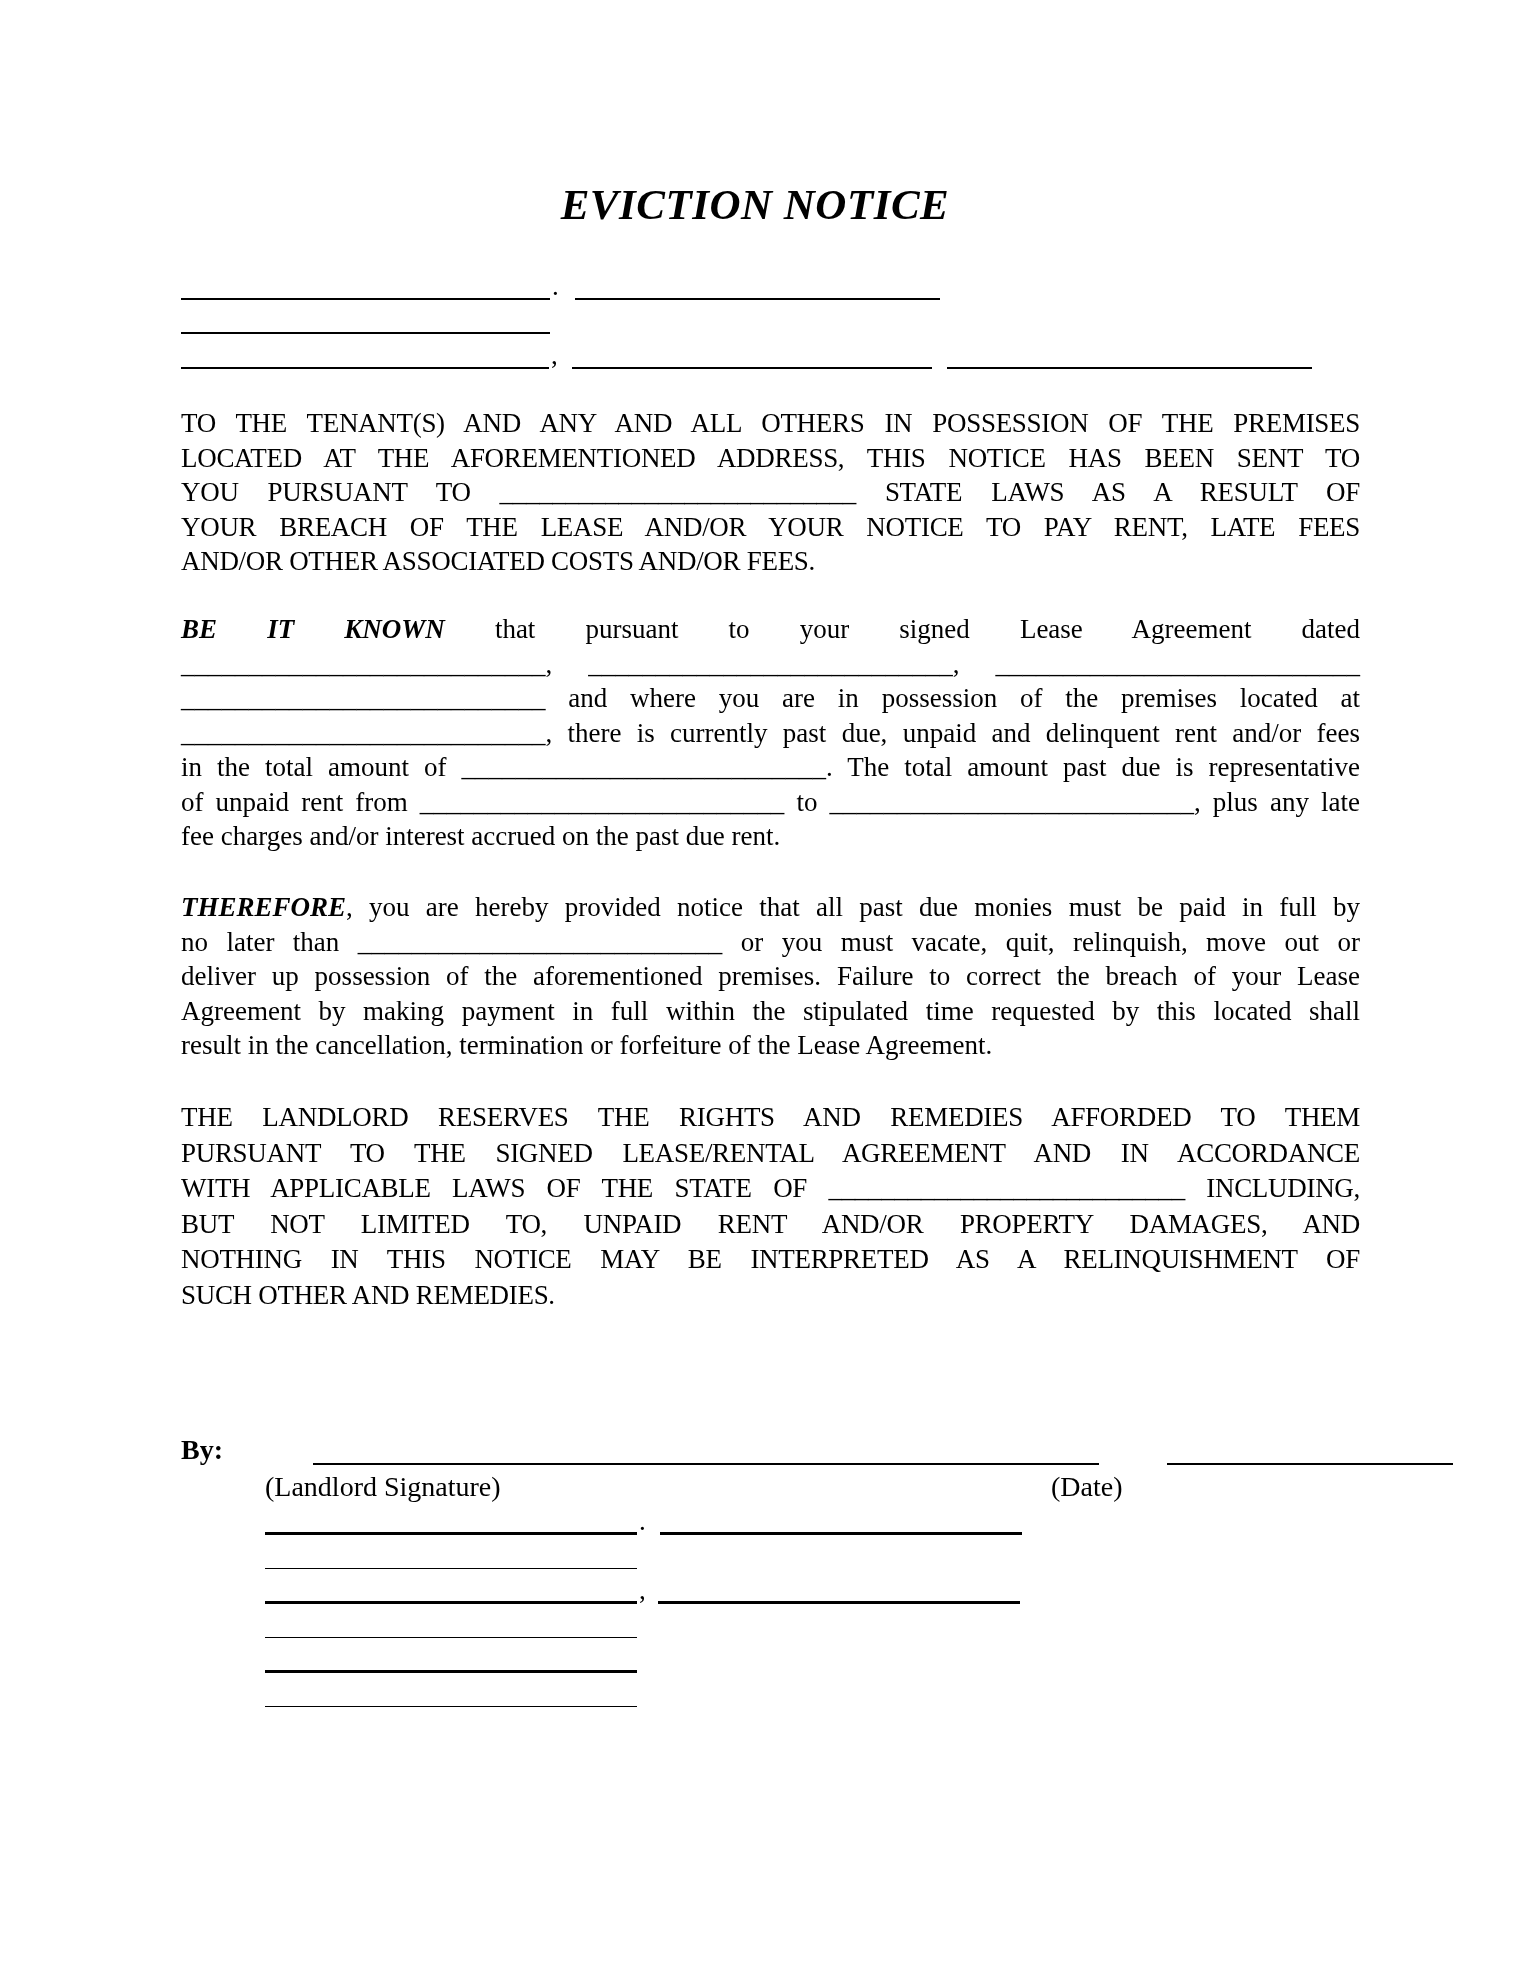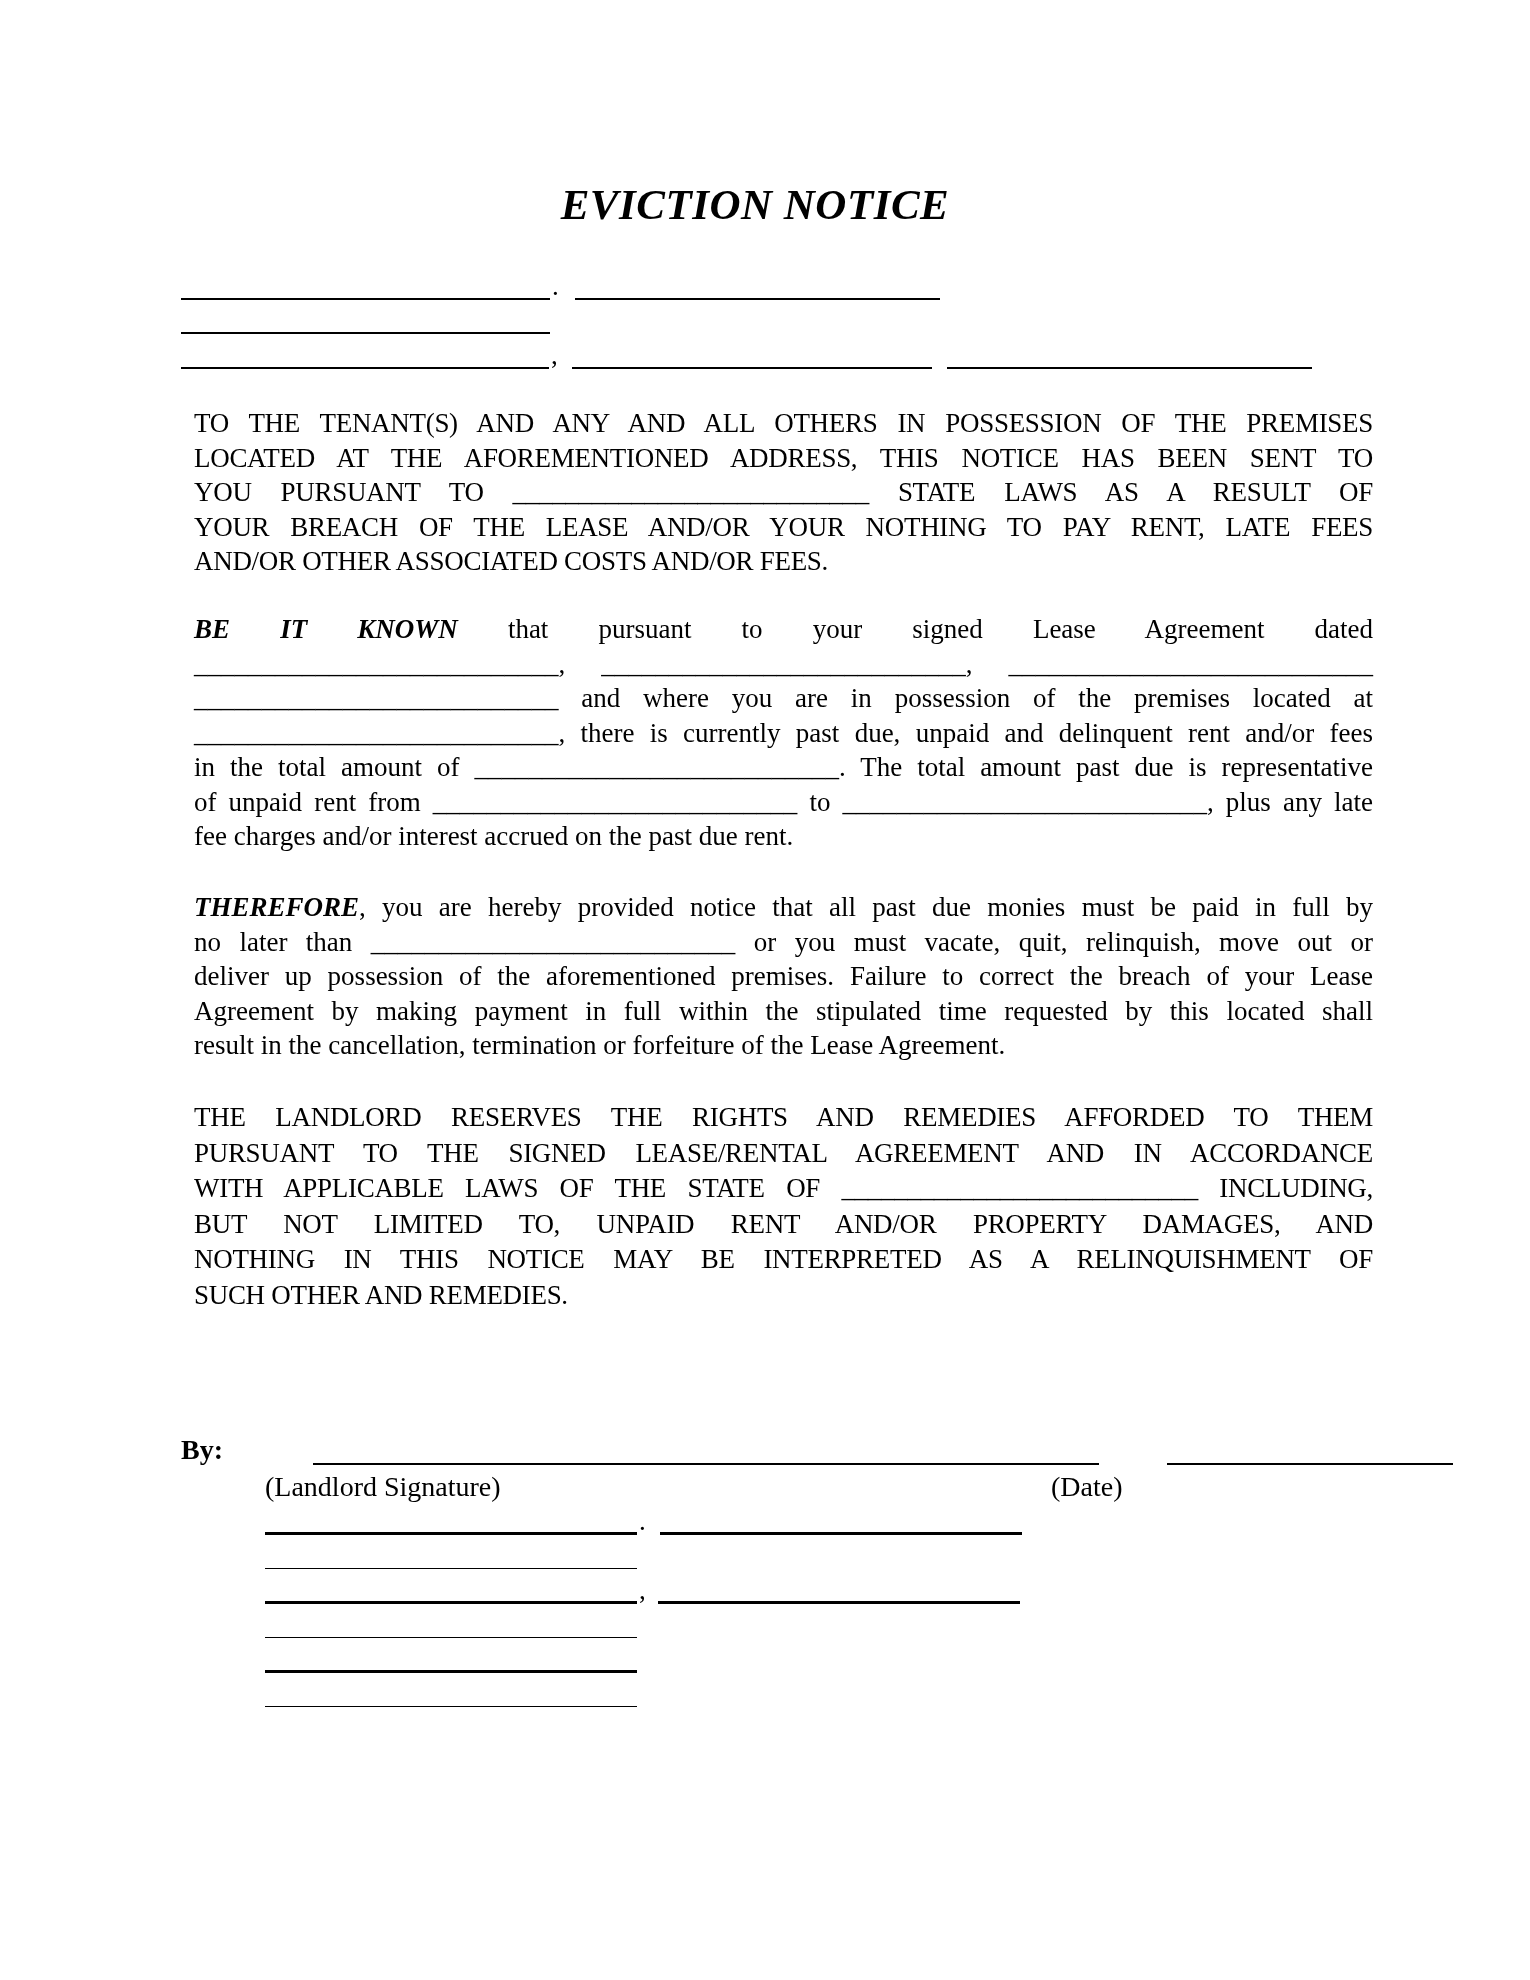--- a/index.html
+++ b/index.html
@@ -19,21 +19,21 @@
     width: 100%;
     text-align: center;
     font-size: 43px;
     font-weight: bold;
     font-style: italic;
     letter-spacing: 0.5px;
     white-space: nowrap;
   }
   .para {
     position: absolute;
-    left: 194px;
+    left: 181px;
     width: 1179px;
     font-size: 27px;
     line-height: 34.5px;
   }
   .para .line { text-align: justify; text-align-last: justify; white-space: normal; }
   .para .line.final { text-align-last: left; }
   .para.caps { letter-spacing: -0.3px; }
   .para .lead { font-weight: bold; font-style: italic; }
   .p4 { line-height: 35.5px; }
   .fill-block { position: absolute; }
@@ -72,21 +72,21 @@
       <span class="sep" style="margin-right:14px;">,</span>
       <span class="bl" style="width:360px; margin-right:15px;"></span>
       <span class="bl" style="width:365px;"></span>
     </div>
   </div>
 
   <div class="para caps" style="top:406px;">
       <div class="line">TO THE TENANT(S) AND ANY AND ALL OTHERS IN POSSESSION OF THE PREMISES</div>
       <div class="line">LOCATED AT THE AFOREMENTIONED ADDRESS, THIS NOTICE HAS BEEN SENT TO</div>
       <div class="line">YOU PURSUANT TO ___________________________ STATE LAWS AS A RESULT OF</div>
-      <div class="line">YOUR BREACH OF THE LEASE AND/OR YOUR NOTHING TO PAY RENT, LATE FEES</div>
+      <div class="line">YOUR BREACH OF THE LEASE AND/OR YOUR NOTICE TO PAY RENT, LATE FEES</div>
       <div class="line final">AND/OR OTHER ASSOCIATED COSTS AND/OR FEES.</div>
     </div>
 
   <div class="para" style="top:612px;">
       <div class="line"><span class="lead">BE IT KNOWN</span> that pursuant to your signed Lease Agreement dated</div>
       <div class="line">___________________________, ___________________________, ___________________________</div>
       <div class="line">___________________________ and where you are in possession of the premises located at</div>
       <div class="line">___________________________, there is currently past due, unpaid and delinquent rent and/or fees</div>
       <div class="line">in the total amount of ___________________________. The total amount past due is representative</div>
       <div class="line">of unpaid rent from ___________________________ to ___________________________, plus any late</div>

